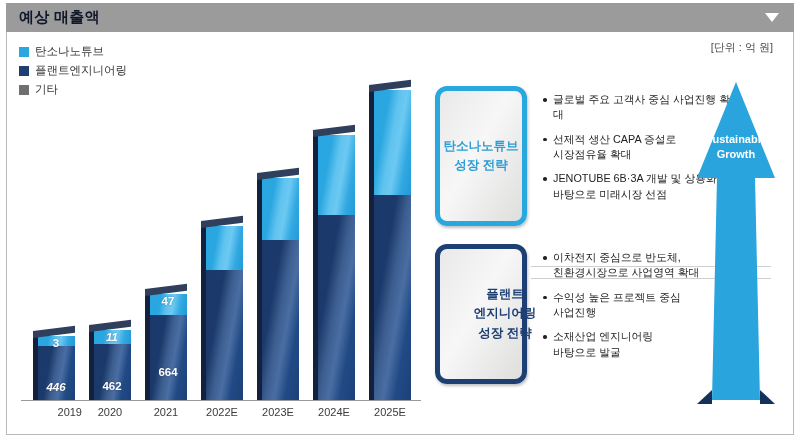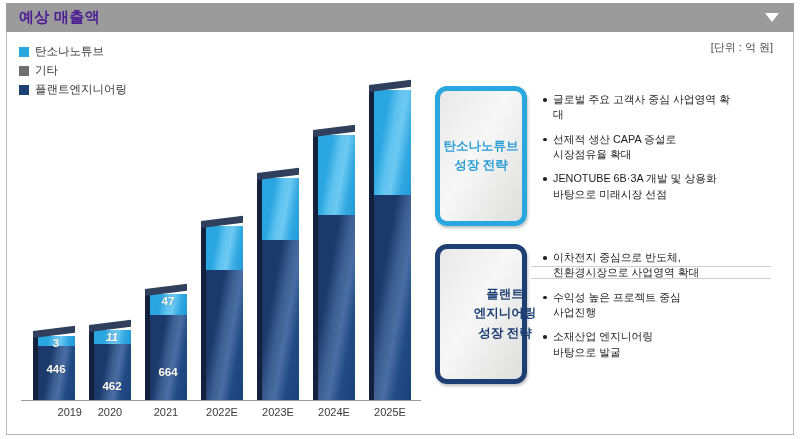--- a/index.html
+++ b/index.html
@@ -17,21 +17,21 @@
 
   
   .titlebar {
     position: absolute;
     left: 6px; top: 3px;
     width: 788px; height: 29px;
     background: #9b9b9b;
     display: flex; align-items: center;
   }
   .titlebar .title {
-    color: #4c1d95;
+    color: #0f172a;
     font-size: 15px;
     font-weight: bold;
     letter-spacing: 0.3px;
     margin-left: 13px;
   }
   .titlebar .caret {
     margin-left: auto; margin-right: 15px;
     width: 0; height: 0;
     border-left: 7px solid transparent;
     border-right: 7px solid transparent;
@@ -245,41 +245,41 @@
   </div>
 
   <div class="frame">
 
     <div class="legend">
       <div class="legend-row">
         <span class="legend-swatch" style="background:#29a8e0"></span>
         <span class="legend-label">탄소나노튜브</span>
       </div>
       <div class="legend-row">
+        <span class="legend-swatch" style="background:#1d3f74"></span>
+        <span class="legend-label">플랜트엔지니어링</span>
+      </div>
+      <div class="legend-row">
         <span class="legend-swatch" style="background:#6f6f6f"></span>
         <span class="legend-label">기타</span>
-      </div>
-      <div class="legend-row">
-        <span class="legend-swatch" style="background:#1d3f74"></span>
-        <span class="legend-label">플랜트엔지니어링</span>
       </div>
     </div>
 
     <div class="unit-note">[단위 : 억 원]</div>
 
     <div class="chart">
       <div class="axis-line"></div>
       <div id="bars">
           <div class="bar-group" style="left: 26px; height: 64px;">
             <div class="bar">
               <div class="seg seg-plant" style="height: 54px;"></div>
               <div class="seg seg-cnt" style="bottom: 54px; height: 10px;"></div>
               <div class="bar-edge"></div>
               <div class="bar-top"></div>
-              <div class="bar-label" style="bottom: 25px;">446</div>
+              <div class="bar-label" style="bottom: 7px; font-style: italic;">446</div>
               <div class="bar-label" style="bottom: 51px;">3</div>
             </div>
           </div>
           <div class="bar-group" style="left: 82px; height: 70px;">
             <div class="bar">
               <div class="seg seg-plant" style="height: 56px;"></div>
               <div class="seg seg-cnt" style="bottom: 56px; height: 14px;"></div>
               <div class="bar-edge"></div>
               <div class="bar-top"></div>
               <div class="bar-label" style="bottom: 8px;">462</div>
@@ -343,21 +343,21 @@
     <div class="panels">
       <div class="divider" style="top:234px"></div>
       <div class="divider" style="top:246px"></div>
 
       <div class="strategy" style="left:8px; top:54px; width:300px;">
         <div class="strat-box cnt" style="height:140px;">
           <div class="line">탄소나노튜브</div>
           <div class="line">성장 전략</div>
         </div>
         <div class="bullets">
-          <div class="bullet">글로벌 주요 고객사 중심 사업영역 확대</div>
+          <div class="bullet">글로벌 주요 고객사 중심 사업진행 확대</div>
           <div class="bullet">선제적 생산 CAPA 증설로
 시장점유율 확대</div>
           <div class="bullet">JENOTUBE 6B·3A 개발 및 상용화
 바탕으로 미래시장 선점</div>
         </div>
       </div>
 
       <div class="strategy" style="left:8px; top:212px; width:300px;">
         <div class="strat-box plant" style="height:140px;">
           <div class="line">플랜트</div>
@@ -367,16 +367,27 @@
         <div class="bullets">
           <div class="bullet">이차전지 중심으로 반도체,
 친환경시장으로 사업영역 확대</div>
           <div class="bullet">수익성 높은 프로젝트 중심
 사업진행</div>
           <div class="bullet">소재산업 엔지니어링
 바탕으로 발굴</div>
         </div>
       </div>
 
+      <div class="arrow-wrap">
+        <svg class="arrow-svg" width="86" height="340" viewBox="0 0 86 340">
+          <polygon points="4,98 43,2 82,98 62,98 67,320 19,320 24,98" fill="#2aa4dd"></polygon>
+          <polygon points="19,310 19,324 4,324" fill="#14315c"></polygon>
+          <polygon points="67,310 67,324 82,324" fill="#14315c"></polygon>
+        </svg>
+        <div class="arrow-text">
+          <div>Sustainable</div>
+          <div>Growth</div>
+        </div>
+      </div>
     </div>
 
   </div>
 </div>
 
 </body></html>

